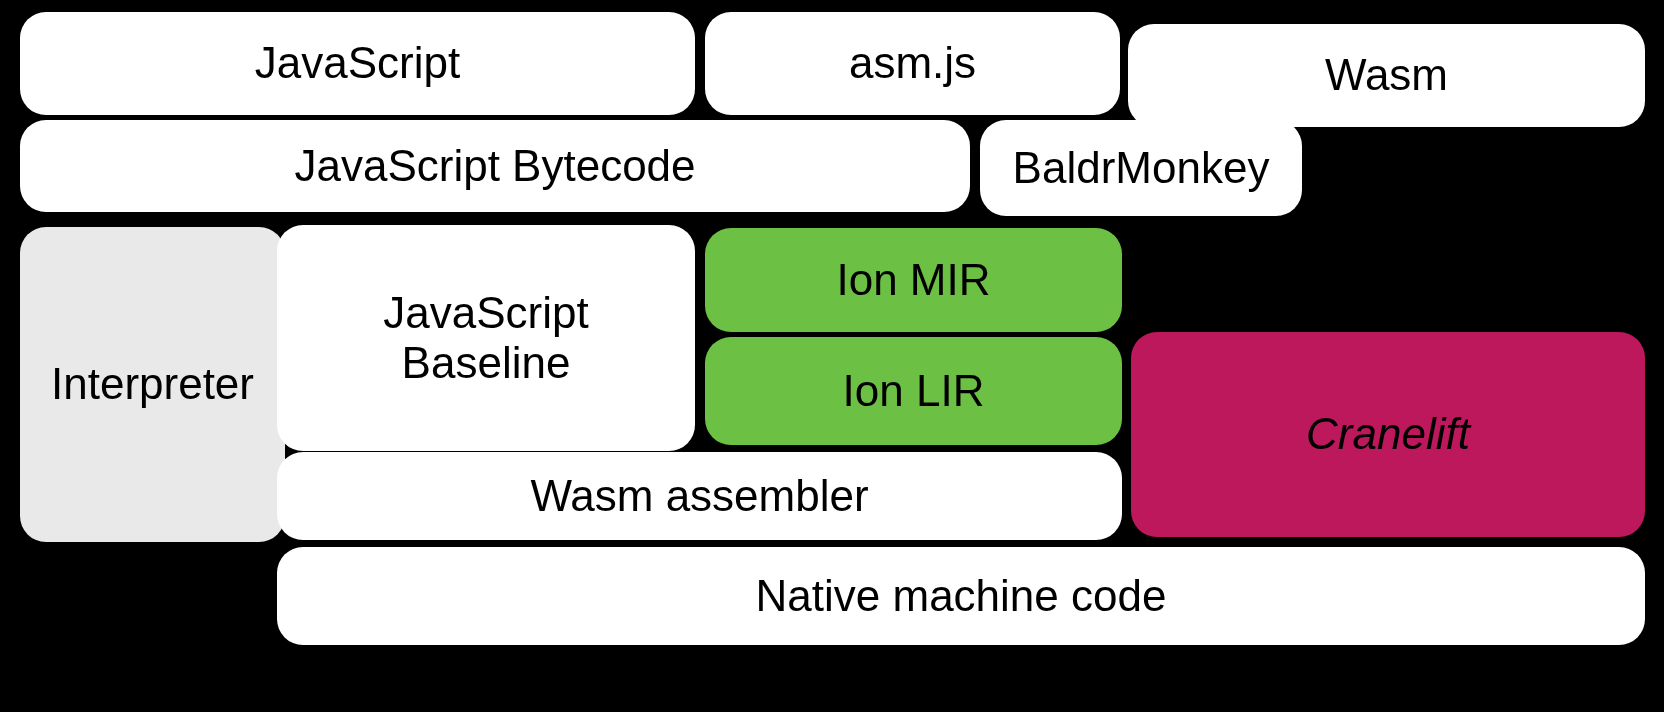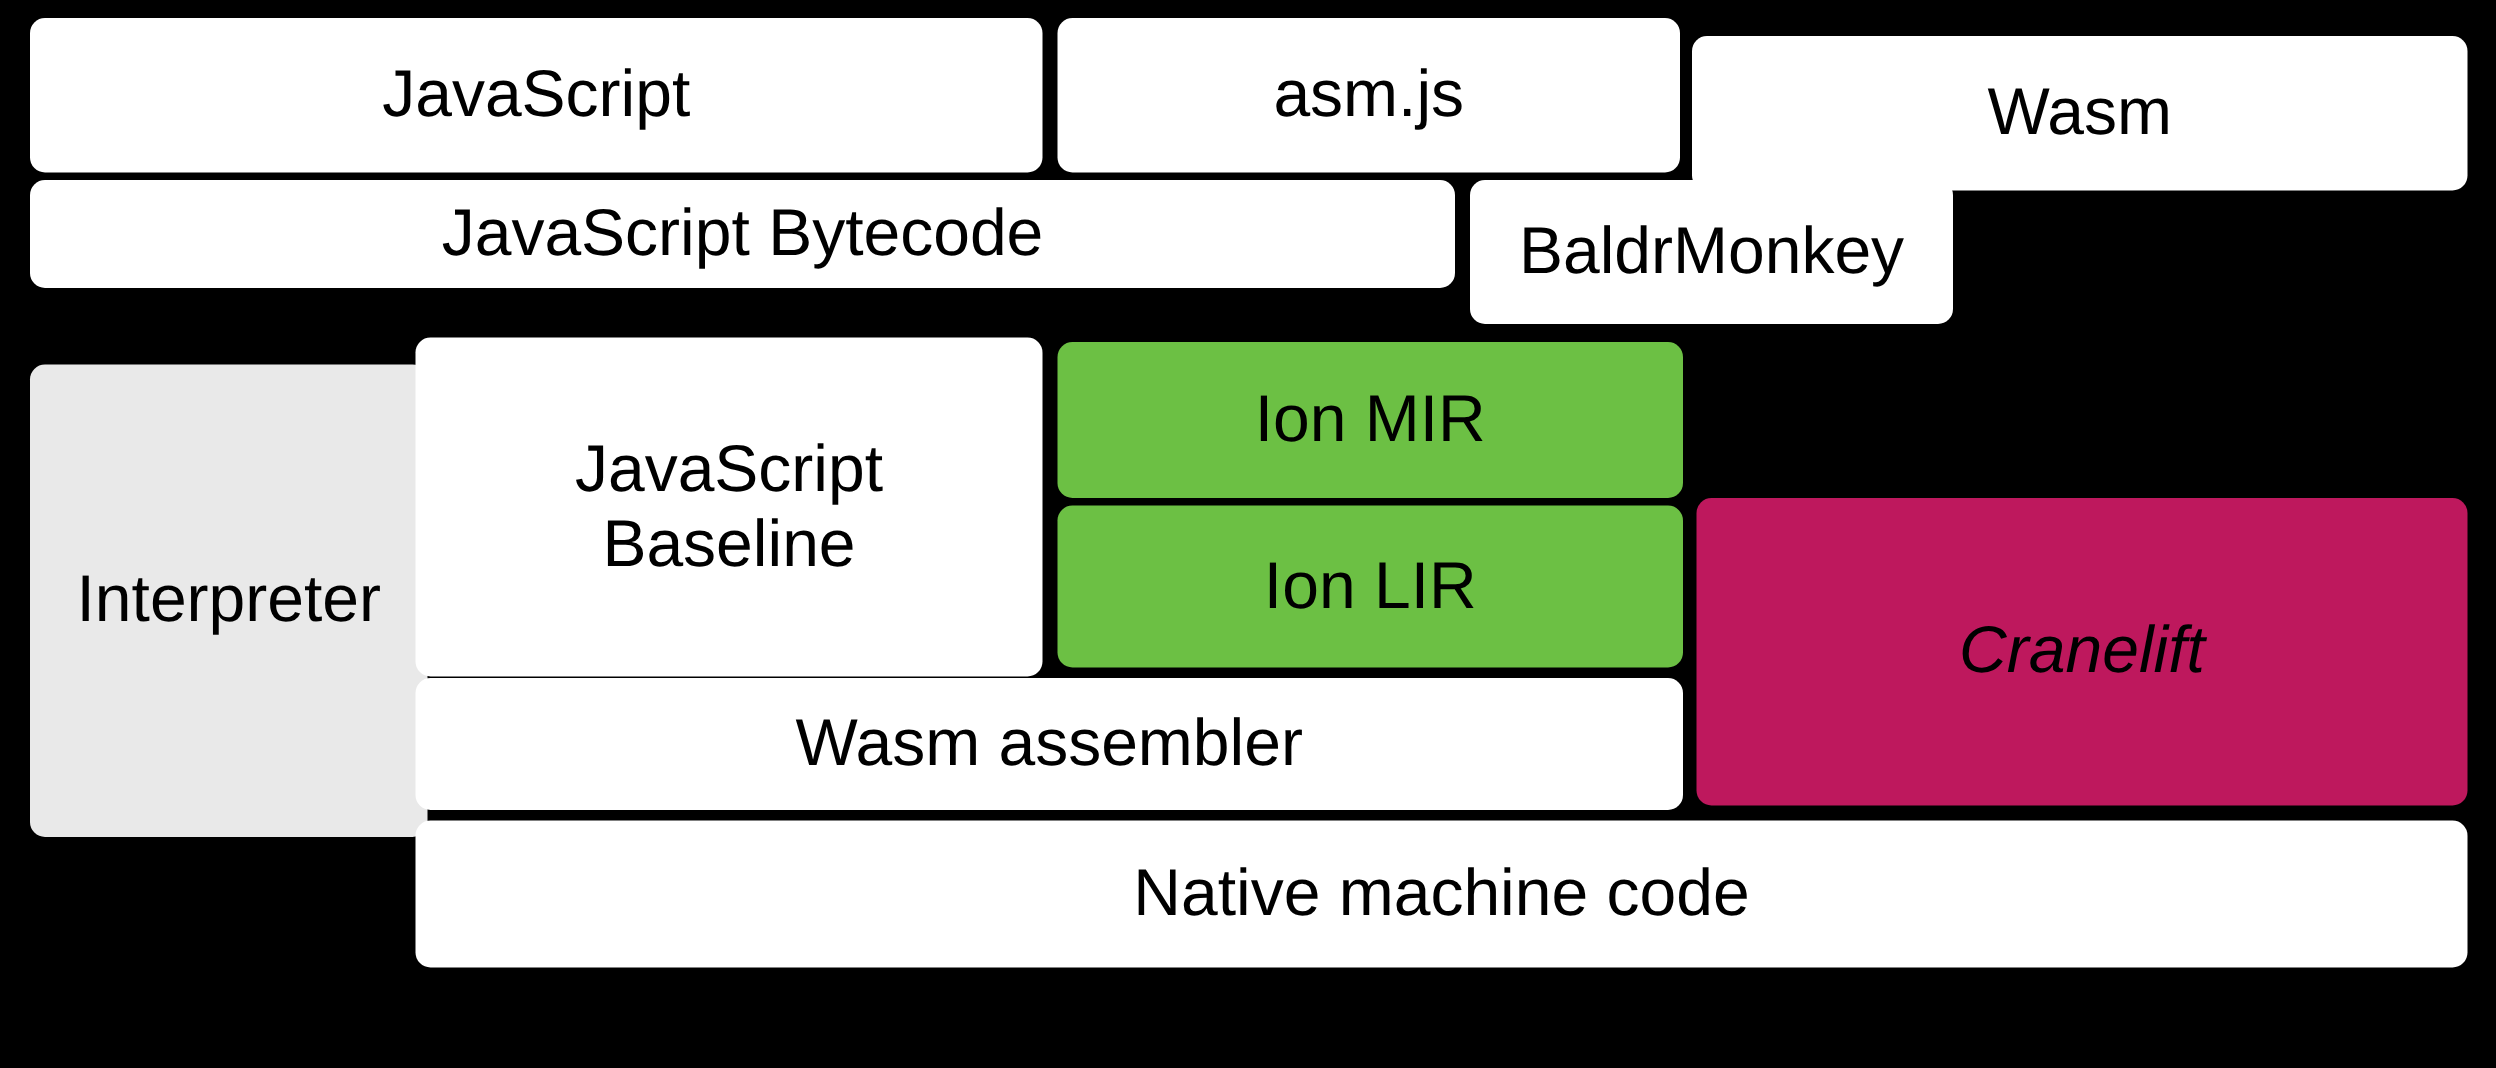--- a/index.html
+++ b/index.html
@@ -14,44 +14,44 @@
     background: #000000;
     overflow: hidden;
     font-family: "Liberation Sans", sans-serif;
   }
   .node {
     position: absolute;
     display: flex;
     align-items: center;
     justify-content: center;
     text-align: center;
-    border-radius: 10px;
+    border-radius: 26px;
     color: #000000;
     font-size: 44px;
     line-height: 1.14;
     font-weight: 400;
     letter-spacing: 0px;
     box-sizing: border-box;
     padding: 2px 10px;
     white-space: pre-line;
   }
   .fill-white   { background: #ffffff; }
   .fill-grey    { background: #e9e9e9; }
   .fill-green   { background: #6cc044; }
   .fill-pink    { background: #be185d; font-style: italic; }
 
   
   #n-javascript      { left: 20px;   top: 12px;  width: 675px; height: 103px; }
   #n-asmjs           { left: 705px;  top: 12px;  width: 415px; height: 103px; }
   #n-wasm            { left: 1128px; top: 24px;  width: 517px; height: 103px; }
   
-  #n-js-bytecode     { left: 20px;   top: 120px; width: 950px; height: 72px; }
+  #n-js-bytecode     { left: 20px;   top: 120px; width: 950px; height: 92px; }
   #n-baldrmonkey     { left: 980px;  top: 120px; width: 322px; height: 96px; }
   
-  #n-interpreter     { left: 20px;   top: 243px; width: 265px; height: 315px; }
+  #n-interpreter     { left: 20px;   top: 227px; width: 265px; height: 315px; }
   #n-js-baseline     { left: 277px;  top: 225px; width: 418px; height: 226px; }
   #n-ion-mir         { left: 705px;  top: 228px; width: 417px; height: 104px; }
   #n-ion-lir         { left: 705px;  top: 337px; width: 417px; height: 108px; }
   #n-cranelift       { left: 1131px; top: 332px; width: 514px; height: 205px; }
   #n-macro-assembler { left: 277px;  top: 452px; width: 845px; height: 88px; }
   #n-native-code     { left: 277px;  top: 547px; width: 1368px; height: 98px; }
 </style>
 </head>
 <body>
 

